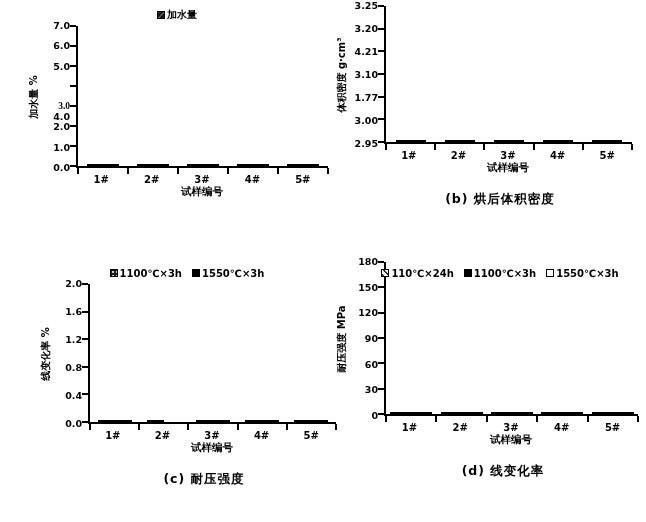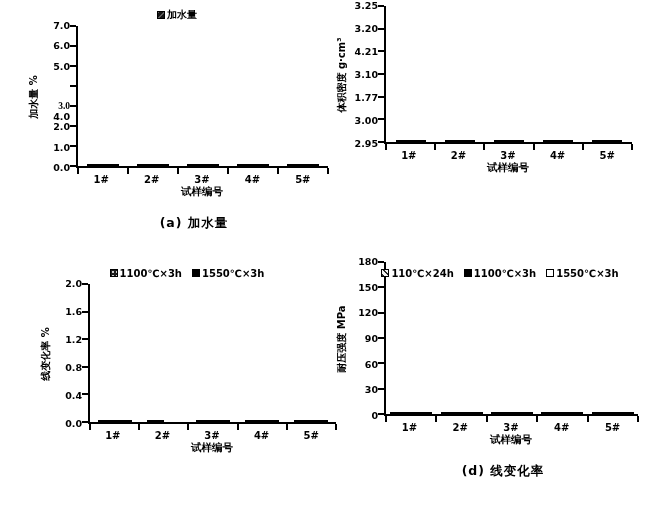--- a/index.html
+++ b/index.html
@@ -119,21 +119,20 @@
         </div>
     </div>
     <div class="xlabels">
         <div class="xlab">1#</div>
         <div class="xlab">2#</div>
         <div class="xlab">3#</div>
         <div class="xlab">4#</div>
         <div class="xlab">5#</div>
       </div>
     <div class="xtitle">试样编号</div>
-    <div class="caption">(a) 加水量</div>
   </div>
 
   <div class="panel panel-b">
     <div class="plotrow">
       <div class="ylabel">
           <span>体积密度 g·cm³</span>
         </div>
       <div class="yticks">
           <div class="ytick-label" style="top: 0%;">3.25</div>
           <div class="ytick-label" style="top: 16.6667%;">3.20</div>
@@ -177,20 +176,21 @@
         </div>
     </div>
     <div class="xlabels">
         <div class="xlab">1#</div>
         <div class="xlab">2#</div>
         <div class="xlab">3#</div>
         <div class="xlab">4#</div>
         <div class="xlab">5#</div>
       </div>
     <div class="xtitle">试样编号</div>
+    <div class="caption">(b) 烘后体积密度</div>
   </div>
 
   <div class="panel panel-c">
     <div class="legend">
         <span class="lg-item">
           <span class="sw speckle-dark"></span>
           <span>1100℃×3h</span>
         </span>
         <span class="lg-item">
           <span class="sw solid-black"></span>
@@ -247,20 +247,21 @@
         </div>
     </div>
     <div class="xlabels">
         <div class="xlab">1#</div>
         <div class="xlab">2#</div>
         <div class="xlab">3#</div>
         <div class="xlab">4#</div>
         <div class="xlab">5#</div>
       </div>
     <div class="xtitle">试样编号</div>
+    <div class="caption">(c) 耐压强度</div>
   </div>
 
   <div class="panel panel-d">
     <div class="legend">
         <span class="lg-item">
           <span class="sw hatch-light"></span>
           <span>110℃×24h</span>
         </span>
         <span class="lg-item">
           <span class="sw solid-black"></span>

